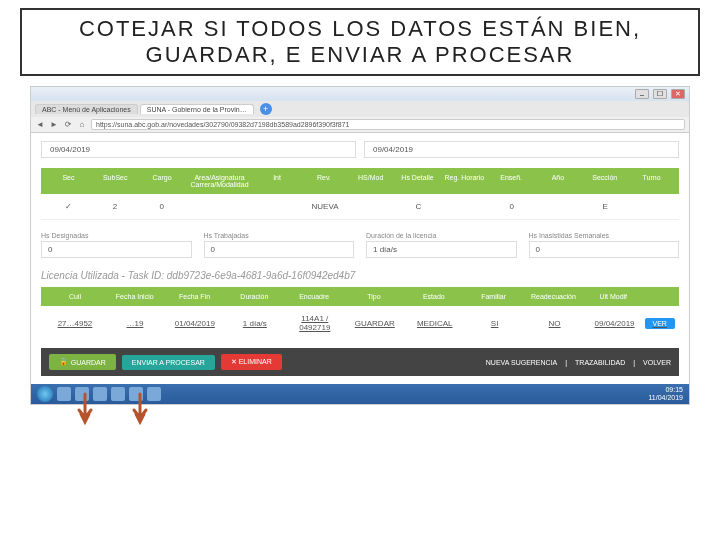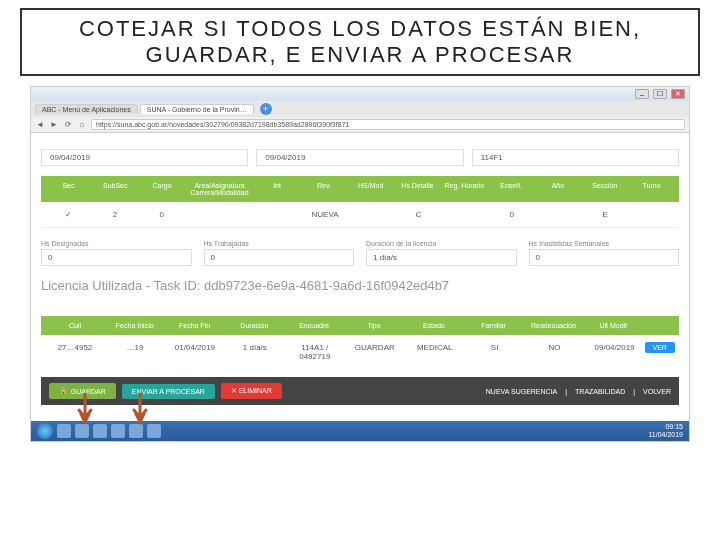--- a/index.html
+++ b/index.html
@@ -9,35 +9,35 @@
   .titlebar { background: linear-gradient(#eaf0f7,#d6e2ef); height: 14px; display: flex; align-items: center; justify-content: flex-end; padding: 0 4px; gap: 4px; }
   .win-btn { width: 14px; height: 10px; background: #e0e0e0; border: 1px solid #aaa; border-radius: 1px; display: flex; align-items: center; justify-content: center; font-size: 7px; }
   .win-btn.close { background: #d66; color: #fff; }
   .tabs { background: #e8e8e8; display: flex; align-items: center; height: 16px; padding: 0 4px; }
   .tab { background: #fff; border: 1px solid #ccc; border-bottom: none; border-radius: 3px 3px 0 0; padding: 1px 6px; margin-right: 2px; font-size: 7px; color: #444; }
   .tab.inactive { background: #ddd; }
   .tab-plus { width: 12px; height: 12px; border-radius: 50%; background: #4a90e2; color: #fff; display: flex; align-items: center; justify-content: center; margin-left: 4px; font-size: 9px; }
   .addrbar { background: #f0f0f0; display: flex; align-items: center; height: 16px; padding: 0 4px; gap: 4px; border-bottom: 1px solid #ccc; }
   .nav-icon { width: 10px; height: 10px; color: #666; display: flex; align-items: center; justify-content: center; }
   .url { flex: 1; background: #fff; border: 1px solid #ccc; border-radius: 2px; padding: 1px 4px; font-size: 7px; color: #555; white-space: nowrap; overflow: hidden; }
-  .content { background: #fff; padding: 16px 10px; }
+  .content { background: #fff; padding: 8px 10px; }
   .date-row { display: flex; gap: 8px; margin-bottom: 10px; }
   .date-box { border: 1px solid #ddd; padding: 3px 8px; font-size: 8px; color: #555; flex: 1; background: #fff; }
   .green-header { background: #8bc34a; color: #fff; display: flex; padding: 6px 4px; font-size: 7px; }
   .gh-cell { flex: 1; text-align: center; padding: 0 2px; }
   .data-row { display: flex; padding: 8px 4px; font-size: 8px; color: #555; border-bottom: 1px solid #eee; }
   .dr-cell { flex: 1; text-align: center; }
   .check { color: #555; }
   .fields-row { display: flex; gap: 12px; margin: 12px 0; }
   .field { flex: 1; }
   .field-label { font-size: 7px; color: #888; margin-bottom: 2px; }
   .field-box { border: 1px solid #ddd; padding: 3px 6px; font-size: 8px; color: #555; background: #fff; min-height: 14px; }
-  .licencia { font-size: 13px; color: #999; margin: 8px 0 23px; }
+  .licencia { font-size: 10px; color: #999; margin: 8px 0 6px; font-style: italic; }
   .green-header2 { background: #8bc34a; color: #fff; display: flex; padding: 6px 4px; font-size: 7px; }
-  .data-row2 { display: flex; padding: 8px 4px; font-size: 8px; color: #555; align-items: flex-start; }
+  .data-row2 { display: flex; padding: 8px 4px; font-size: 8px; color: #555; align-items: center; text-decoration: underline; }
   .ver-btn { background: #2196f3; color: #fff; padding: 2px 8px; border-radius: 2px; font-size: 7px; }
   .action-bar { background: #444; display: flex; align-items: center; padding: 6px 8px; gap: 6px; margin-top: 8px; }
   .btn { padding: 4px 10px; border-radius: 2px; font-size: 7px; color: #fff; display: flex; align-items: center; gap: 3px; }
   .btn.green { background: #7cb342; }
   .btn.blue { background: #26a69a; }
   .btn.red { background: #e53935; }
   .action-right { margin-left: auto; color: #fff; font-size: 7px; display: flex; gap: 8px; }
   .taskbar { background: linear-gradient(#3a6fb0,#2a5a9a); height: 20px; display: flex; align-items: center; padding: 0 6px; gap: 4px; }
   .start { width: 16px; height: 16px; border-radius: 50%; background: radial-gradient(#6fc8f0,#1a6bb0); }
   .task-icon { width: 14px; height: 14px; background: #7aa8d8; border-radius: 2px; }
@@ -68,21 +68,20 @@
     <div class="nav-icon">►</div>
     <div class="nav-icon">⟳</div>
     <div class="nav-icon">⌂</div>
     <div class="url">https://suna.abc.gob.ar/novedades/302790/09382d7198db3589ad2896f390f3f871</div>
   </div>
 
   <div class="content">
     <div class="date-row">
       <div class="date-box">09/04/2019</div>
       <div class="date-box">09/04/2019</div>
-      <div class="date-box">114F1</div>
     </div>
 
     <div class="green-header">
       <div class="gh-cell">Sec</div>
       <div class="gh-cell">SubSec</div>
       <div class="gh-cell">Cargo</div>
       <div class="gh-cell" style="flex:1.5">Area/Asignatura Carrera/Modalidad</div>
       <div class="gh-cell">Int</div>
       <div class="gh-cell">Rev.</div>
       <div class="gh-cell">HS/Mod</div>

